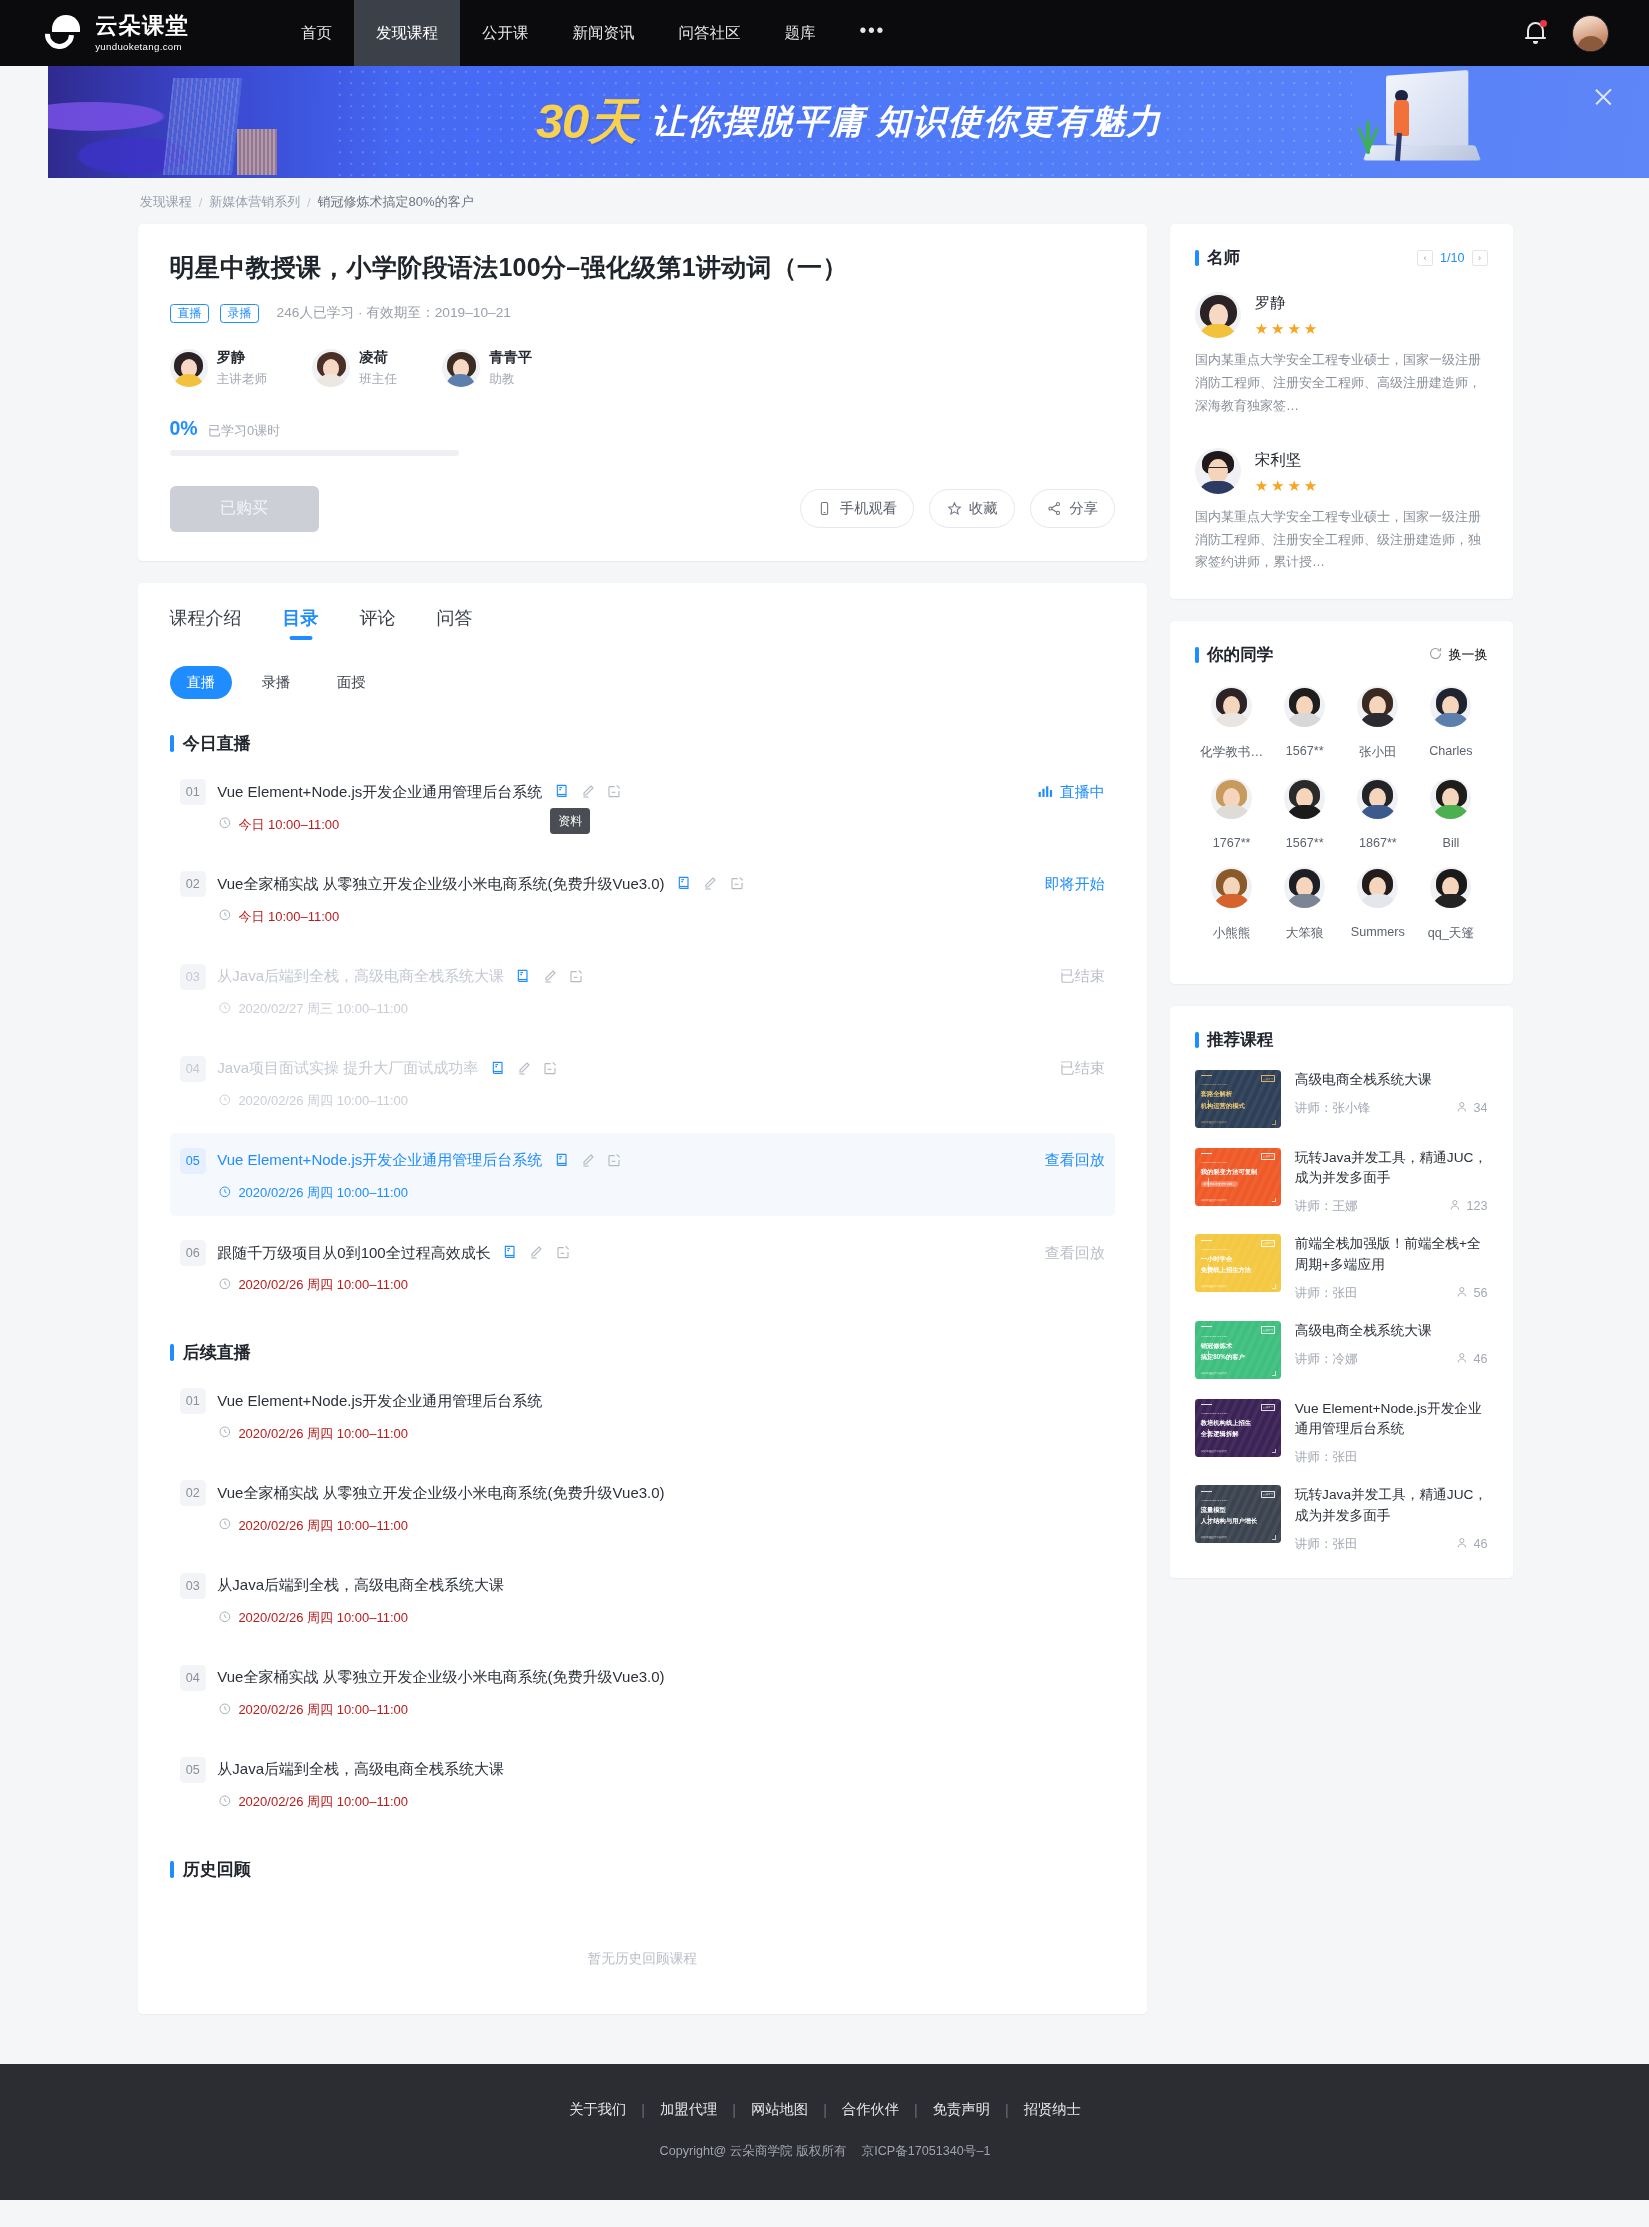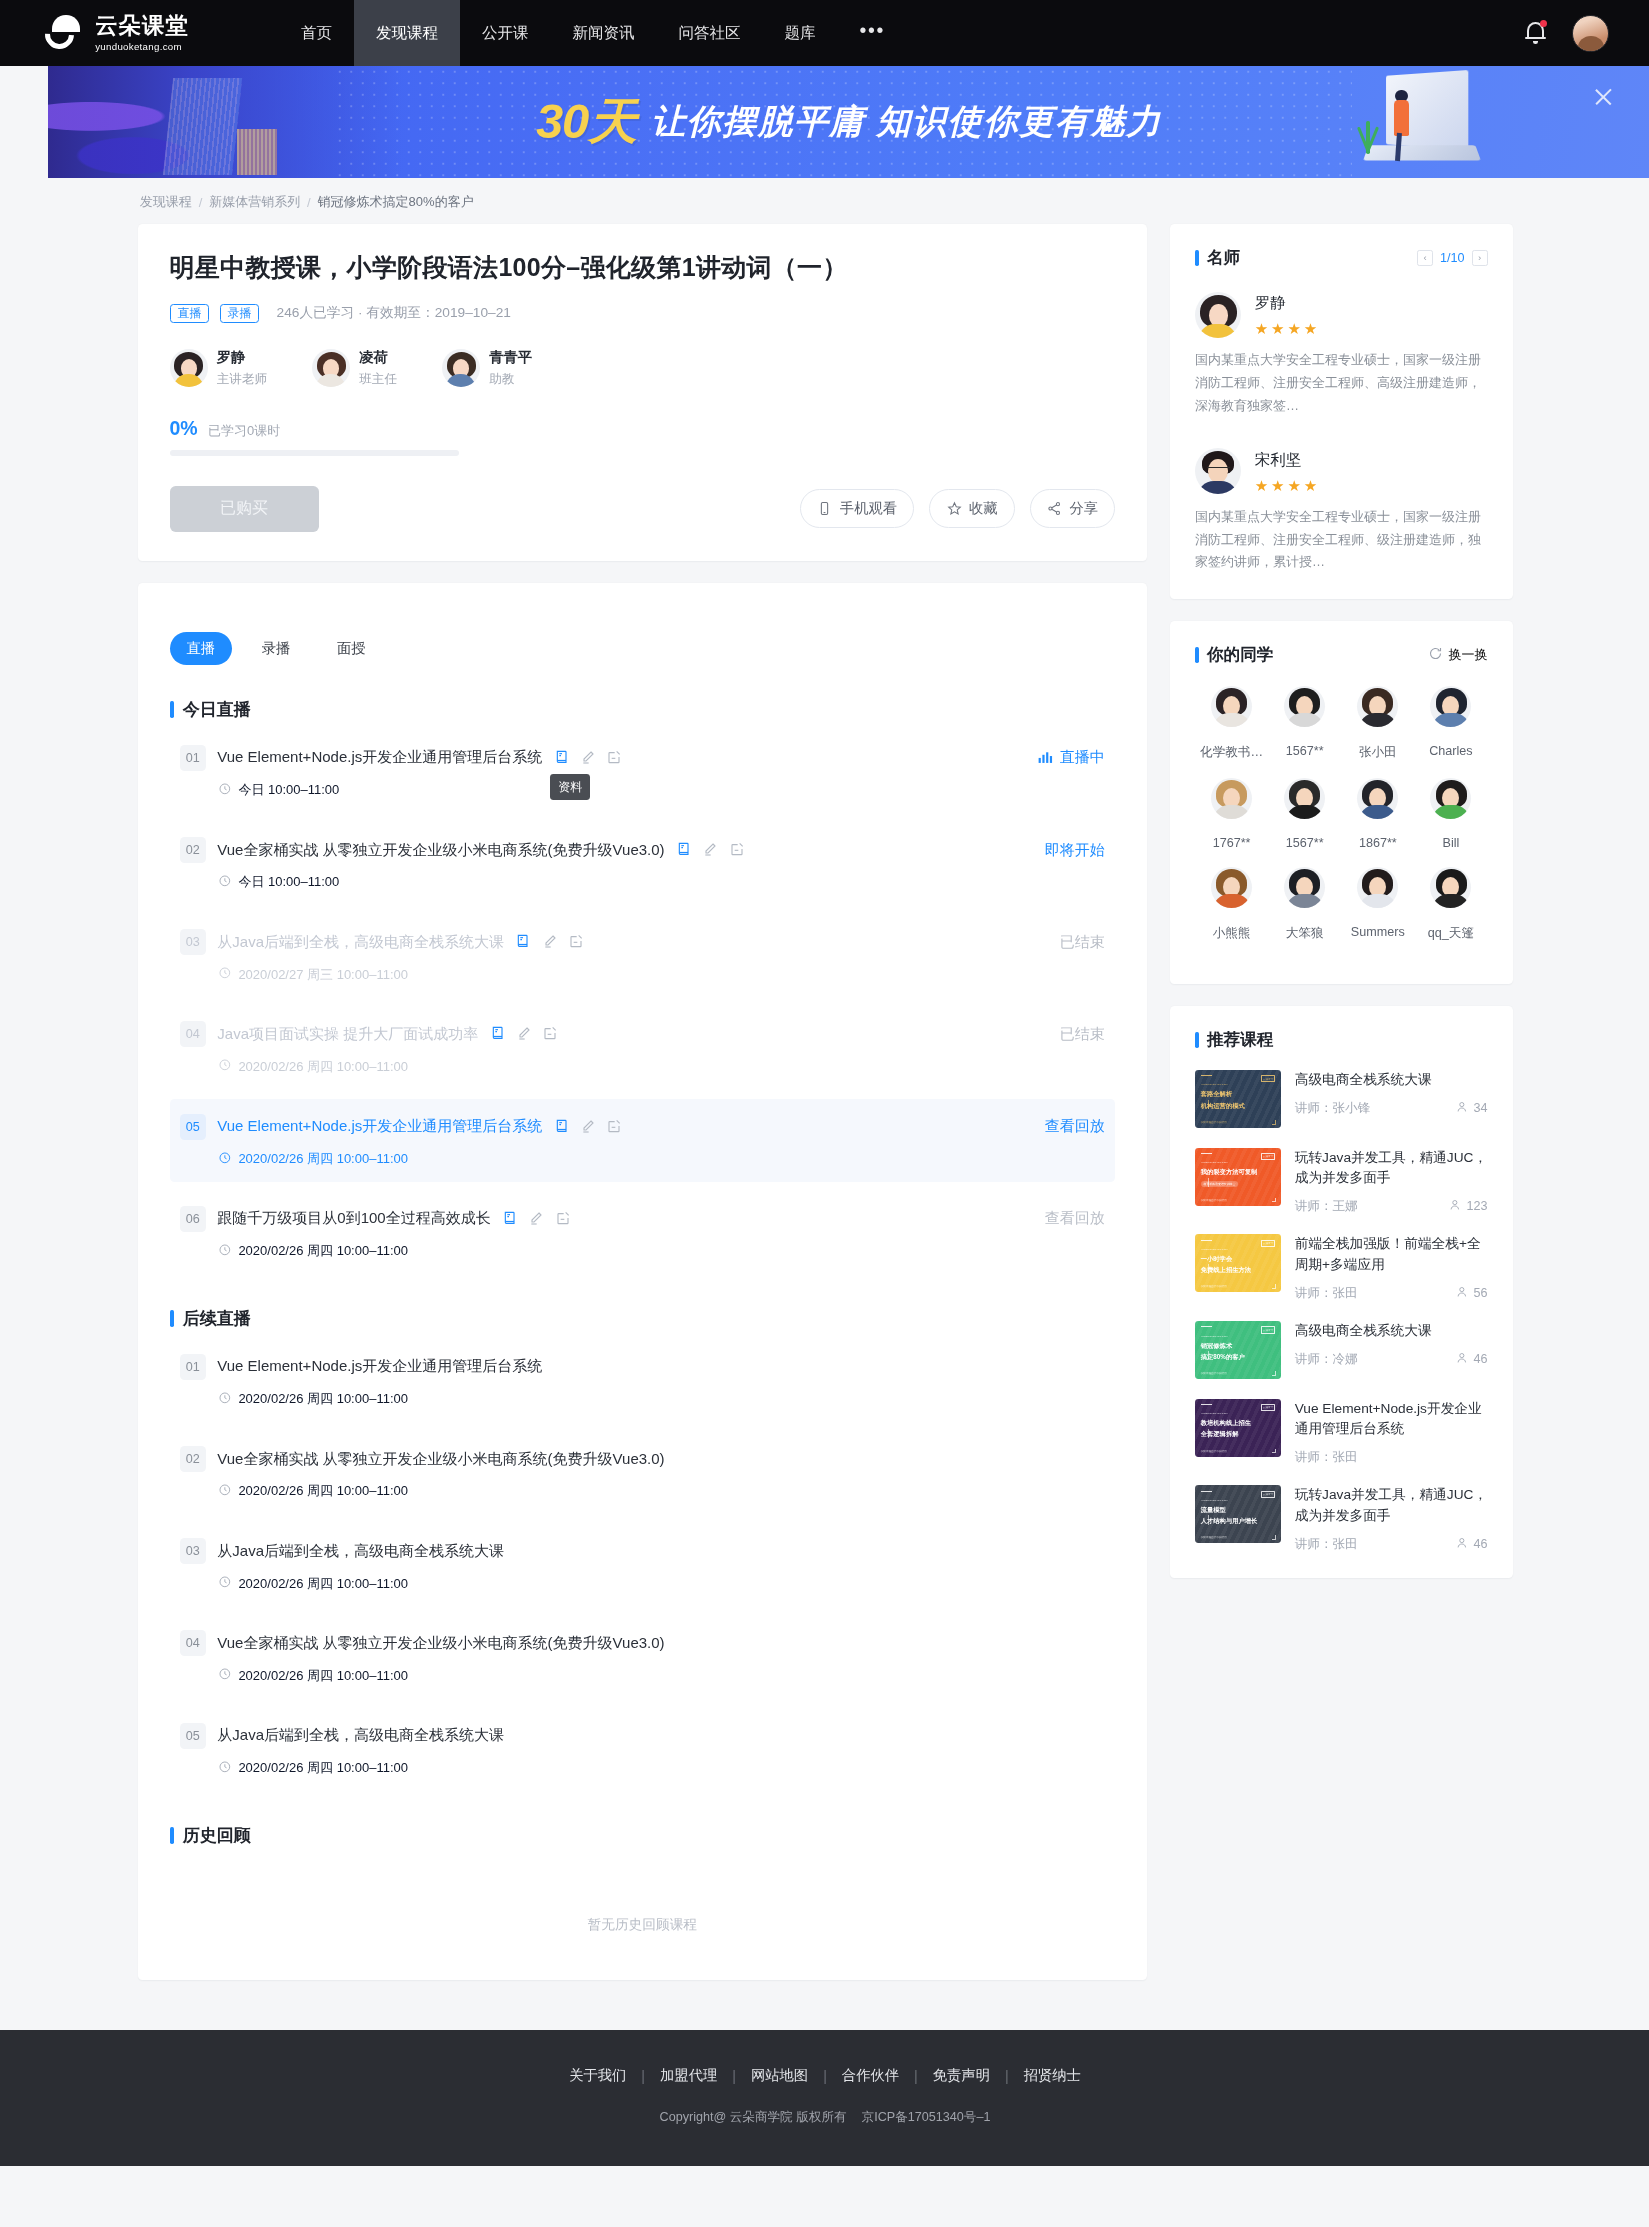--- a/index.html
+++ b/index.html
@@ -269,21 +269,21 @@
   .lesson.highlight .l-name { color: #1f8cff; }
   .lesson.muted .l-name { color: #c3c8d2; }
   .l-icons { display: flex; gap: 10.3px; align-items: center; position: relative; }
   .l-status { margin-left: auto; font-size: 15px; display: flex; align-items: center; gap: 6.9px; }
   .st-live { color: #1f8cff; }
   .st-soon { color: #1f8cff; }
   .st-end  { color: #b9bec7; }
   .st-replay { color: #1f8cff; }
   .st-replay.dim { color: #b9bec7; }
   .l-time { display: flex; align-items: center; gap: 6.9px; margin-top: 10.3px; margin-left: 38px;
-            font-size: 13px; color: #0f172a; }
+            font-size: 13px; color: #b91c1c; }
   .lesson.highlight .l-time { color: #1f8cff; }
   .lesson.muted .l-time { color: #c9ced6; }
 
   .tip {
     position: absolute; left: -3.4px; top: 25px;
     background: #4a4d53; color: #fff; font-size: 12px;
     padding: 4.6px 8px; border-radius: 3.4px; white-space: nowrap;
   }
 
   .empty-note { text-align: center; color: #b9bec7; font-size: 13.7px; margin-top: 69px; }
@@ -503,20 +503,26 @@
                     <line x1="7.7" y1="13.3" x2="15.3" y2="17.7"></line>
                 </svg>
               </span>
               <span>分享</span>
             </button>
           </div>
         </div>
       </div>
 
       <div class="card tabs-card">
+        <div class="tabs">
+          <div class="tab">课程介绍</div>
+          <div class="tab active">目录</div>
+          <div class="tab">评论</div>
+          <div class="tab">问答</div>
+        </div>
 
         <div class="subtabs">
           <div class="subtab active">直播</div>
           <div class="subtab">录播</div>
           <div class="subtab">面授</div>
         </div>
 
         <div id="sections-root">
             <div class="sec-title">今日直播</div>
             <div class="lesson">

